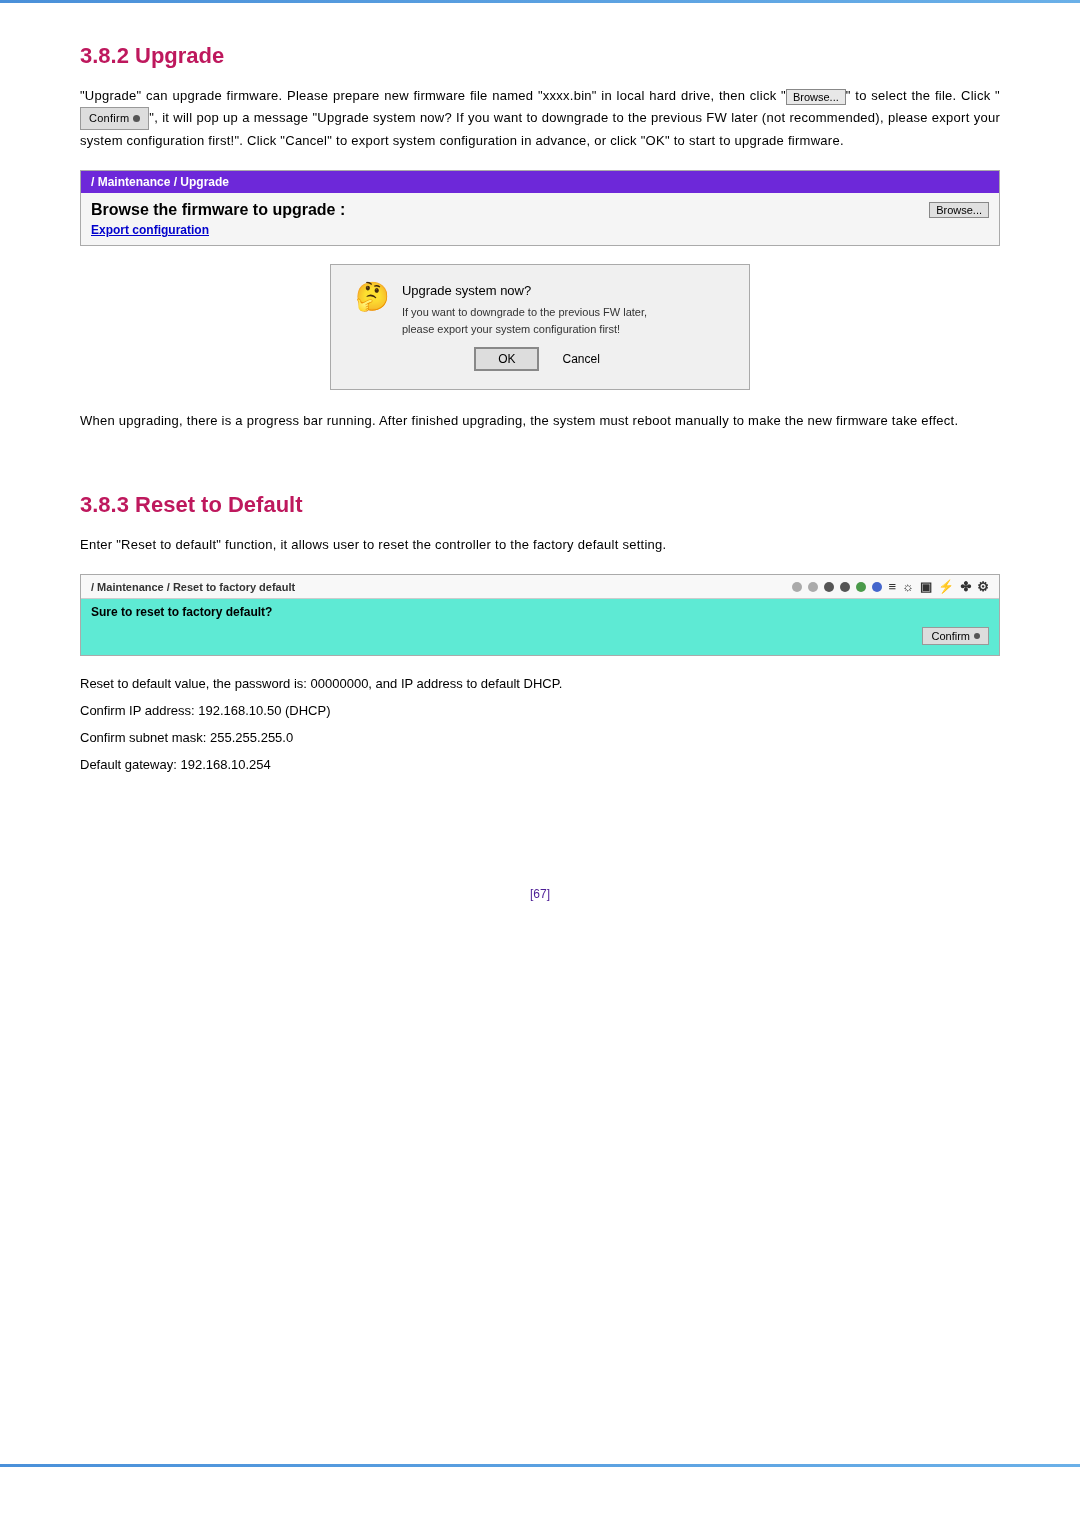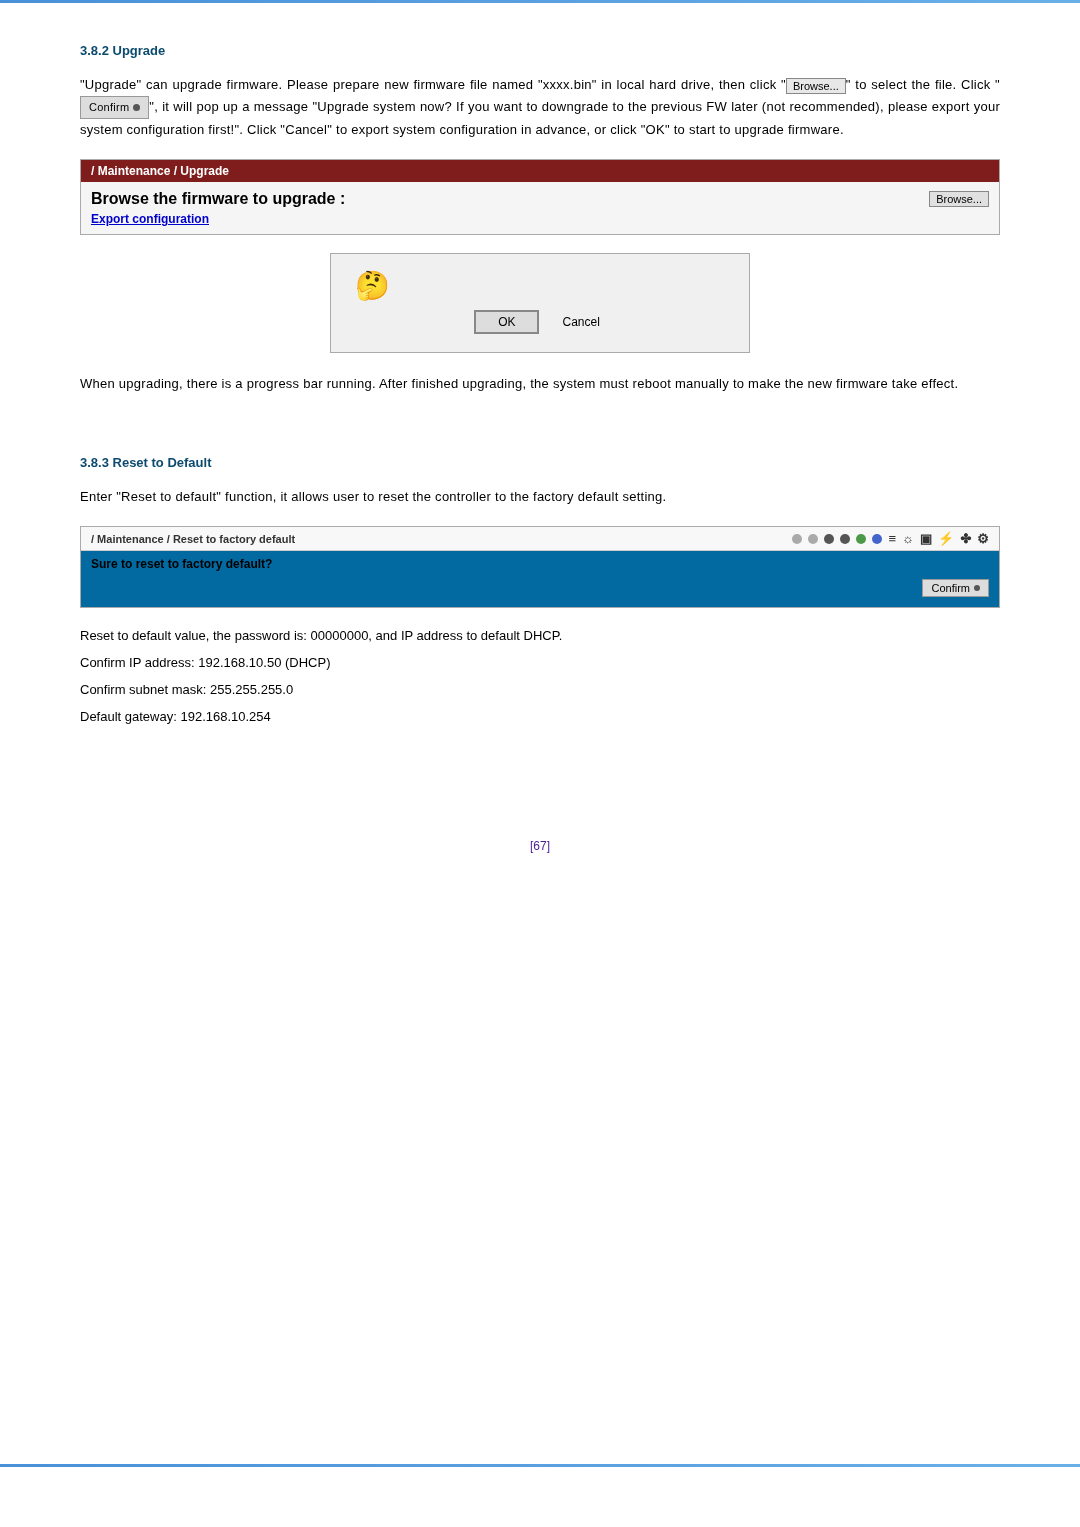--- a/index.html
+++ b/index.html
@@ -29,24 +29,24 @@
     .bottom-border {
       width: 100%;
       height: 3px;
       background: linear-gradient(to right, #4a90d9, #6ab0e8);
       position: absolute;
       bottom: 60px;
       left: 0;
     }
 
     h2 {
-      font-size: 13px;
+      font-size: 22px;
       font-weight: bold;
       margin-bottom: 16px;
-      color: #0c4a6e;
+      color: #be185d;
     }
 
     .section {
       margin-bottom: 32px;
     }
 
     .body-text {
       text-align: justify;
       line-height: 1.7;
       font-size: 13px;
@@ -84,21 +84,21 @@
     }
 
     
     .ui-panel {
       border: 1px solid #aaa;
       margin: 18px 0;
       font-size: 12px;
     }
 
     .ui-panel-header {
-      background: #7f1d1d;
+      background: #6d28d9;
       color: #fff;
       padding: 4px 10px;
       font-size: 12px;
       font-weight: bold;
     }
 
     .ui-panel-body {
       padding: 8px 10px;
       background: #f5f5f5;
     }
@@ -242,21 +242,21 @@
     .dot-blue { background: #4466cc; }
 
     .reset-icon-btn {
       font-size: 13px;
       cursor: pointer;
       color: #333;
     }
 
     .reset-panel-body {
       padding: 6px 10px 10px 10px;
-      background: #0369a1;
+      background: #5eead4;
     }
 
     .reset-panel-row {
       display: flex;
       align-items: center;
       justify-content: space-between;
       margin-bottom: 8px;
     }
 
     .reset-question {
@@ -327,20 +327,27 @@
         <div>
           <span class="ui-panel-link">Export configuration</span>
         </div>
       </div>
     </div>
 
     <div class="dialog-wrapper">
       <div class="dialog-box">
         <div class="dialog-header-row">
           <div class="dialog-icon">🤔</div>
+          <div class="dialog-content">
+            <div class="dialog-title">Upgrade system now?</div>
+            <div class="dialog-sub">
+              <span>If you want to downgrade to the previous FW later,</span><br>
+              <span>please export your system configuration first!</span>
+            </div>
+          </div>
         </div>
         <div class="dialog-buttons">
           <button class="dialog-ok">OK</button>
           <button class="dialog-cancel">Cancel</button>
         </div>
       </div>
     </div>
 
     <p class="body-text">When upgrading, there is a progress bar running. After finished upgrading, the system must reboot manually to make the new firmware take effect.</p>
   </div>

